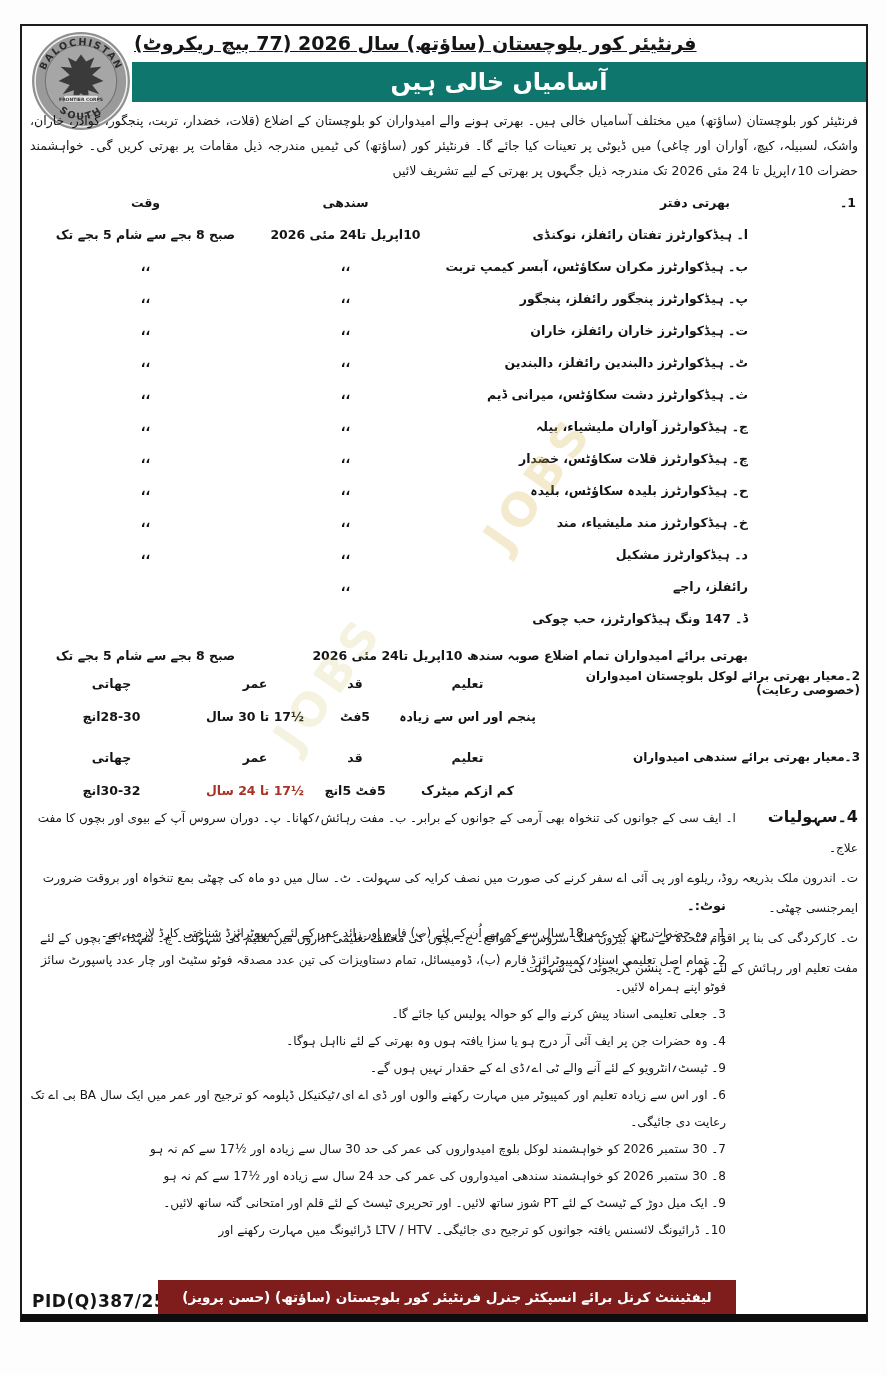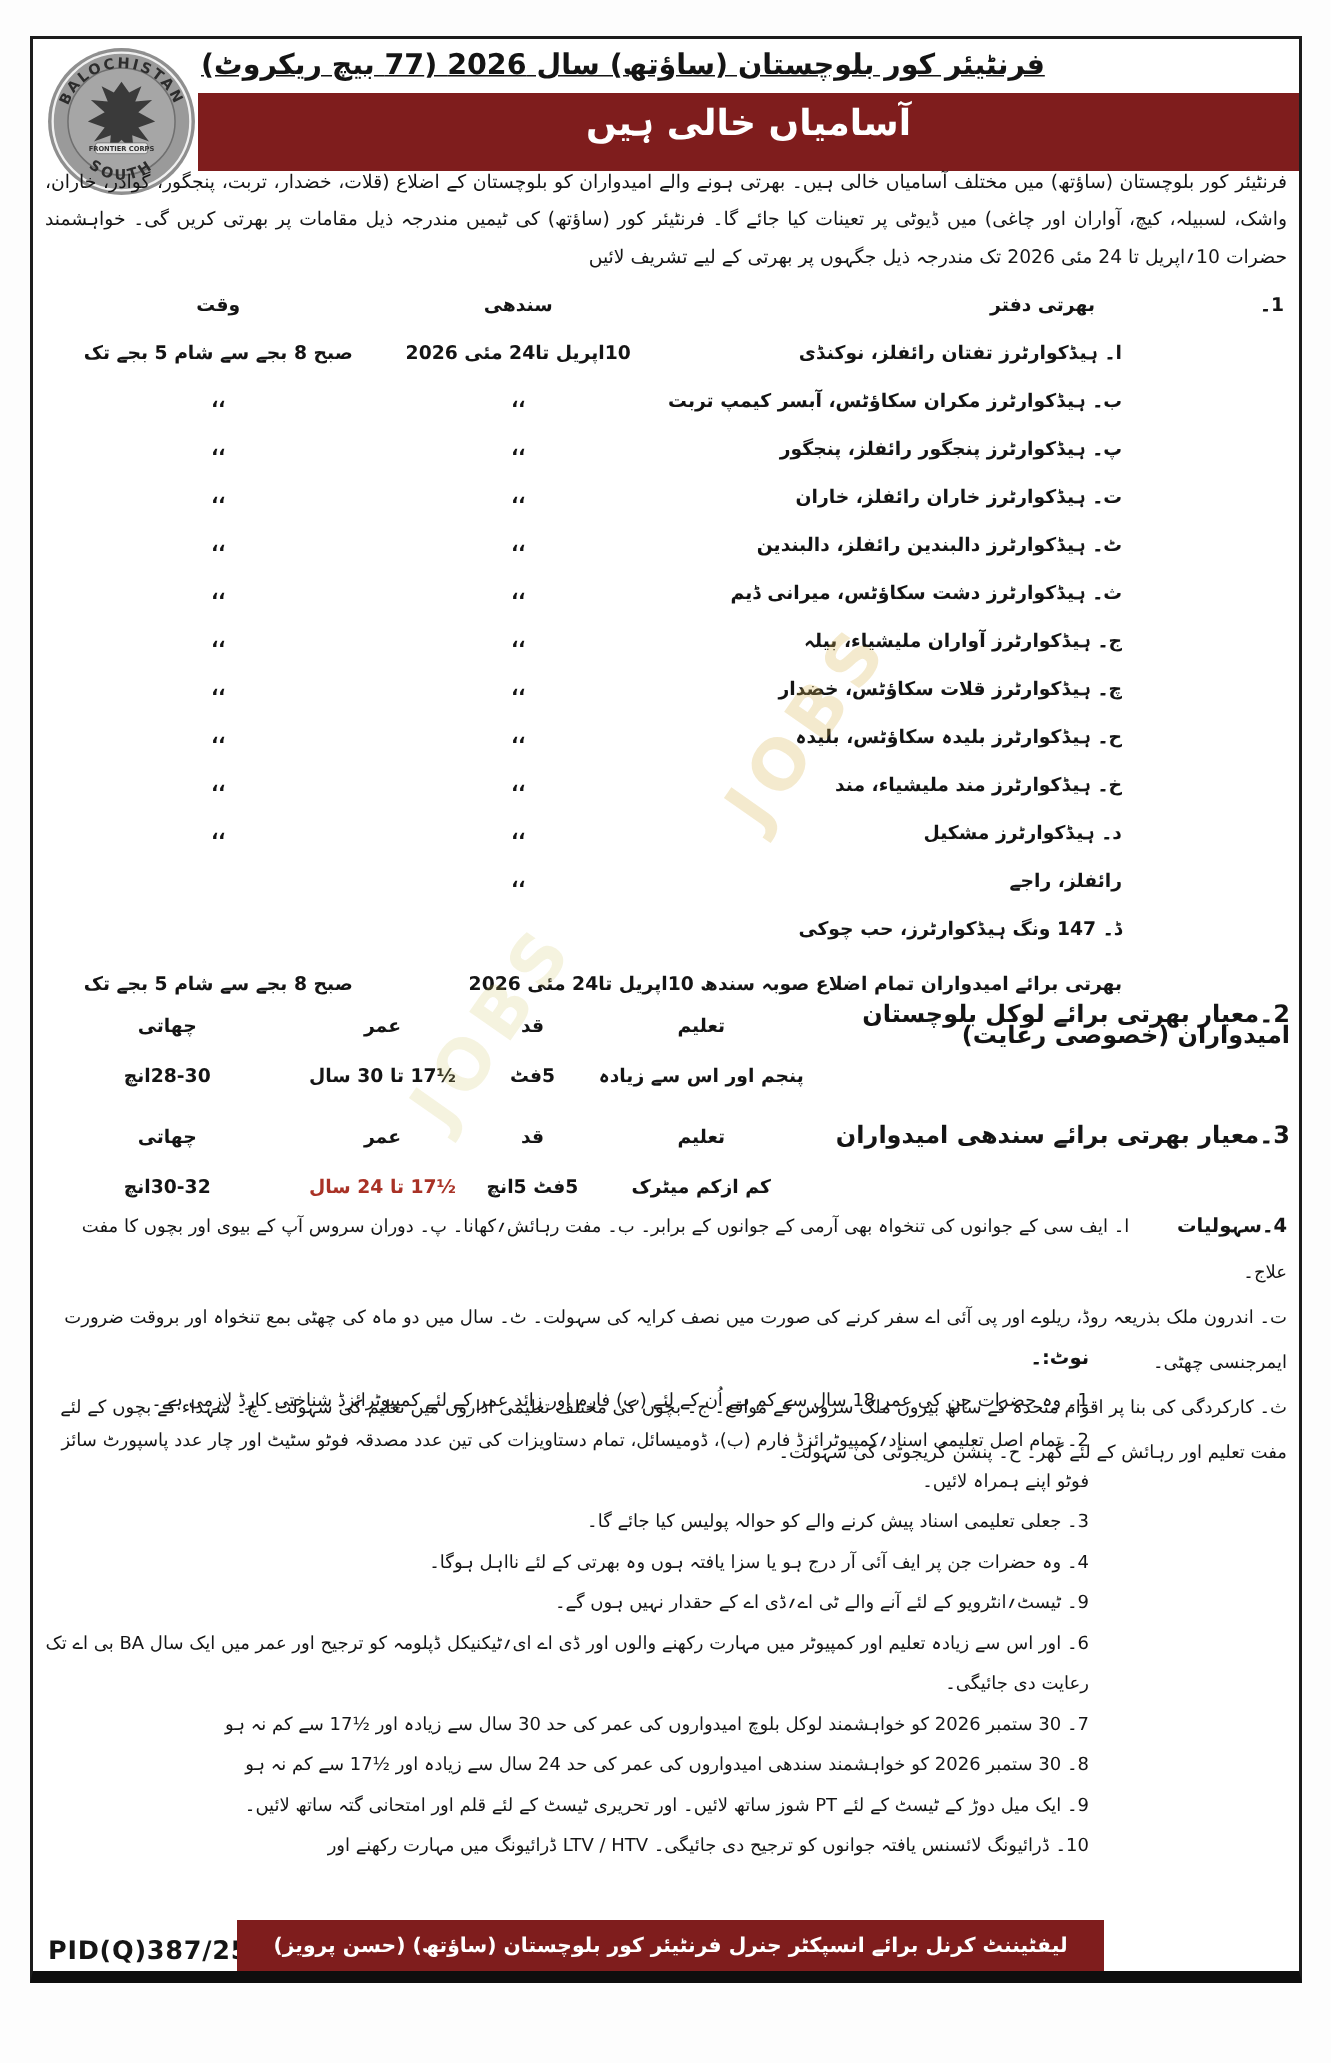--- a/index.html
+++ b/index.html
@@ -4,46 +4,46 @@
 <style>
   html,body{margin:0;padding:0;}
   body{width:887px;height:1375px;background:#fdfdfd;font-family:"DejaVu Sans",sans-serif;color:#151515;}
   .page{position:relative;width:887px;height:1375px;overflow:hidden;direction:ltr;}
   .doc{position:absolute;left:20px;top:24px;width:844px;height:1288px;background:#fff;
        border:2px solid #1c1c1c;border-bottom:8px solid #0e0e0e;}
 
   .logo{position:absolute;top:4px;left:8px;width:102px;height:102px;}
   .title{position:absolute;top:6px;left:112px;right:16px;text-align:left;direction:rtl;
          font-size:19px;font-weight:bold;text-decoration:underline;}
-  .banner{position:absolute;top:36px;left:110px;right:0;height:52px;background:#7f1d1d;color:#fff;
+  .banner{position:absolute;top:36px;left:110px;right:0;height:40px;background:#0f766e;color:#fff;
           direction:rtl;text-align:center;font-size:24px;font-weight:bold;line-height:40px;}
 
   .intro{position:absolute;top:82px;left:8px;right:8px;direction:rtl;font-size:12.5px;
          line-height:25px;text-align:justify;font-weight:500;}
 
   .rtable{position:absolute;top:160px;left:6px;right:6px;direction:rtl;}
   .trow{display:grid;grid-template-columns:1fr 165px 235px;align-items:center;height:32px;}
   .trow .office{padding-right:112px;font-weight:bold;font-size:12.5px;text-align:right;white-space:nowrap;}
   .trow.thead .office{padding-right:4px;display:flex;gap:110px;}
   .trow .date,.trow .time{text-align:center;font-size:12.5px;font-weight:bold;}
   .trow.thead .date,.trow.thead .time{font-weight:bold;}
   .trow.sindh{grid-template-columns:1fr 235px;height:34px;margin-top:4px;}
 
   .criteria{position:absolute;top:642px;left:6px;right:6px;direction:rtl;}
   .cblock{margin-bottom:8px;}
   .crow{display:grid;grid-template-columns:320px 145px 80px 120px 1fr;align-items:center;}
   .crow.chead{min-height:30px;font-weight:bold;font-size:12.5px;}
   .crow.cvals{min-height:36px;font-weight:bold;font-size:12.5px;}
   .crow .c{text-align:center;}
-  .crow .t{text-align:right;font-size:16px;line-height:14px;}
+  .crow .t{text-align:right;font-size:12px;line-height:14px;}
   .red{color:#a93226;}
 
   .facilities{position:absolute;top:776px;left:8px;right:8px;direction:rtl;font-size:12px;
               line-height:30px;text-align:right;}
-  .fh{font-weight:bold;font-size:13px;margin-left:28px;}
+  .fh{font-weight:bold;font-size:16px;margin-left:28px;}
 
   .notes{position:absolute;top:866px;left:8px;right:8px;direction:rtl;text-align:right;}
   .nheading{font-weight:bold;font-size:13px;padding-right:132px;line-height:28px;}
   .nitem{font-size:12px;line-height:27px;padding-right:132px;}
 
   .pid{position:absolute;left:10px;bottom:3px;font-weight:bold;font-size:17px;letter-spacing:.5px;direction:ltr;}
   .fbanner{position:absolute;left:136px;bottom:0;width:578px;height:34px;background:#7f1d1d;color:#fff;
            direction:rtl;text-align:center;font-size:13.5px;font-weight:bold;line-height:34px;
            white-space:nowrap;overflow:hidden;}
 

